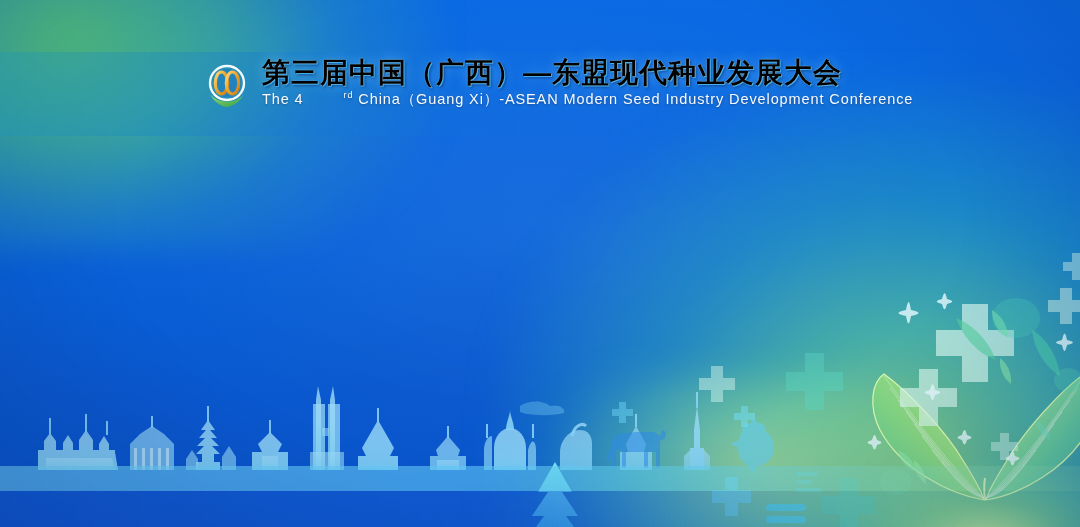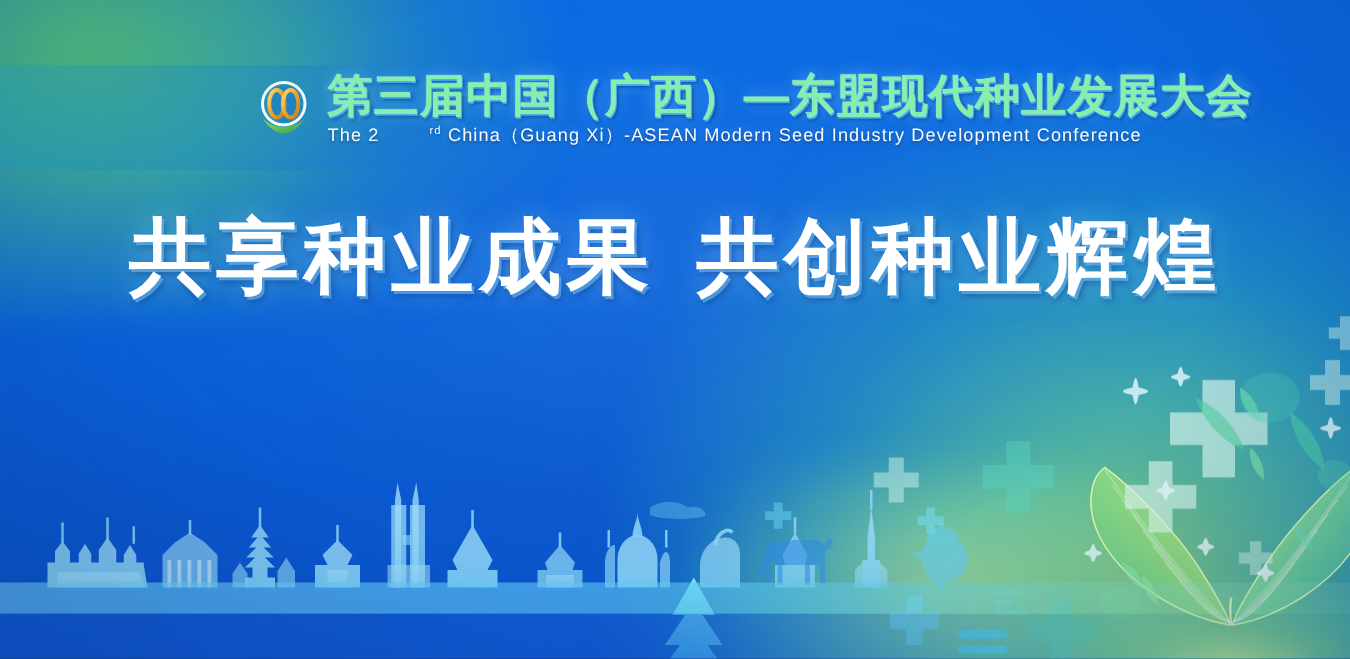--- a/index.html
+++ b/index.html
@@ -97,24 +97,24 @@
     position: relative;
     flex: 0 0 auto;
     margin-top: 4px;
   }
   .title-block {
     display: flex;
     flex-direction: column;
     gap: 2px;
   }
   .conf-title-cn {
-    font-size: 36px;
+    font-size: 28px;
     font-weight: 700;
     letter-spacing: 1px;
-    color: #86efac;
+    color: #000000;
     line-height: 1.08;
     white-space: nowrap;
     text-shadow:
        0 0 1px #bff0ff,
        1px 1px 0 #3aa6e8,
        2px 2px 3px rgba(0,40,100,0.55),
        0 0 14px rgba(150,235,255,0.45);
   }
   .conf-title-en {
     font-size: 14.5px;
@@ -415,19 +415,18 @@
         <circle cx="23" cy="21" r="14" fill="#0a5fd0" opacity="0.25"></circle>
         <ellipse cx="17.5" cy="21" rx="6.2" ry="11" fill="none" stroke="url(#goldG)" stroke-width="3.2"></ellipse>
         <ellipse cx="28.5" cy="21" rx="6.2" ry="11" fill="none" stroke="url(#goldG)" stroke-width="3.2"></ellipse>
         <ellipse cx="23" cy="21" rx="3" ry="10" fill="none" stroke="#ffd徒978" stroke-width="0"></ellipse>
         <path d="M6 32 C13 42 33 42 40 32 C36 40 28 45 23 45 C18 45 10 40 6 32 Z" fill="url(#greenG)"></path>
         <path d="M10 33 C16 39 30 39 36 33" fill="none" stroke="#ffffff" stroke-width="1.1" opacity="0.7"></path>
       </svg>
     </div>
     <div class="title-block">
       <div class="conf-title-cn">第三届中国（广西）—东盟现代种业发展大会</div>
-      <div class="conf-title-en"><span>The 2</span><sup>rd</sup><span> China（Guang Xi）-ASEAN Modern Seed Industry Development Conference</span></div>
+      <div class="conf-title-en"><span>The 4</span><sup>rd</sup><span> China（Guang Xi）-ASEAN Modern Seed Industry Development Conference</span></div>
     </div>
   </div>
 
-  <div class="slogan"><span>共享种业成果</span><span class="gap"></span><span>共创种业辉煌</span></div>
 
 </div>
 
 </body></html>

